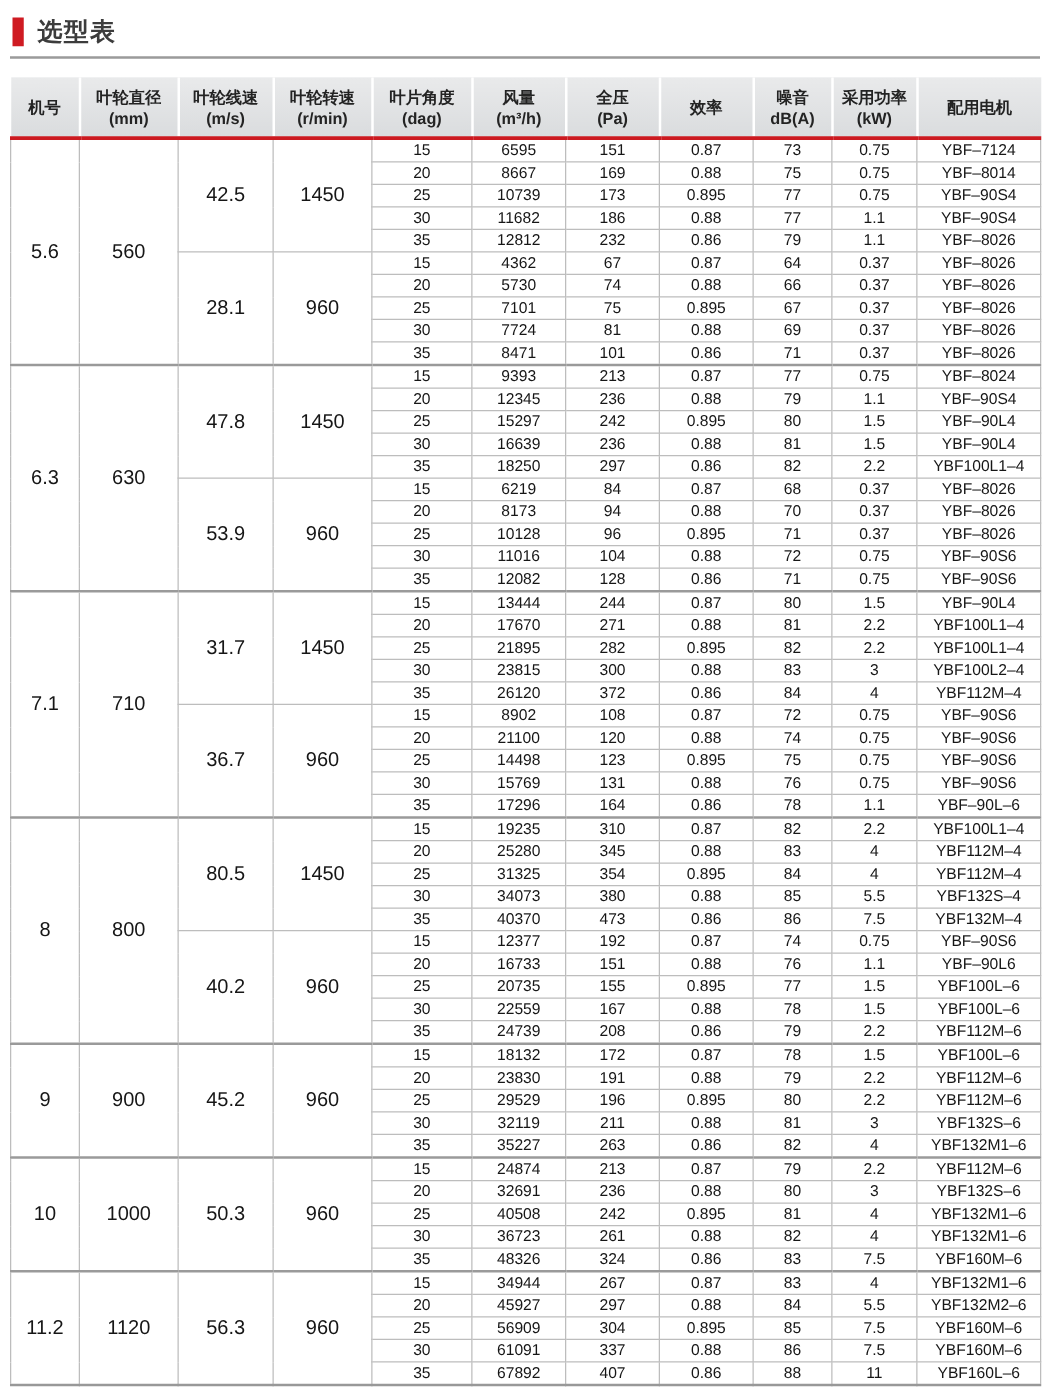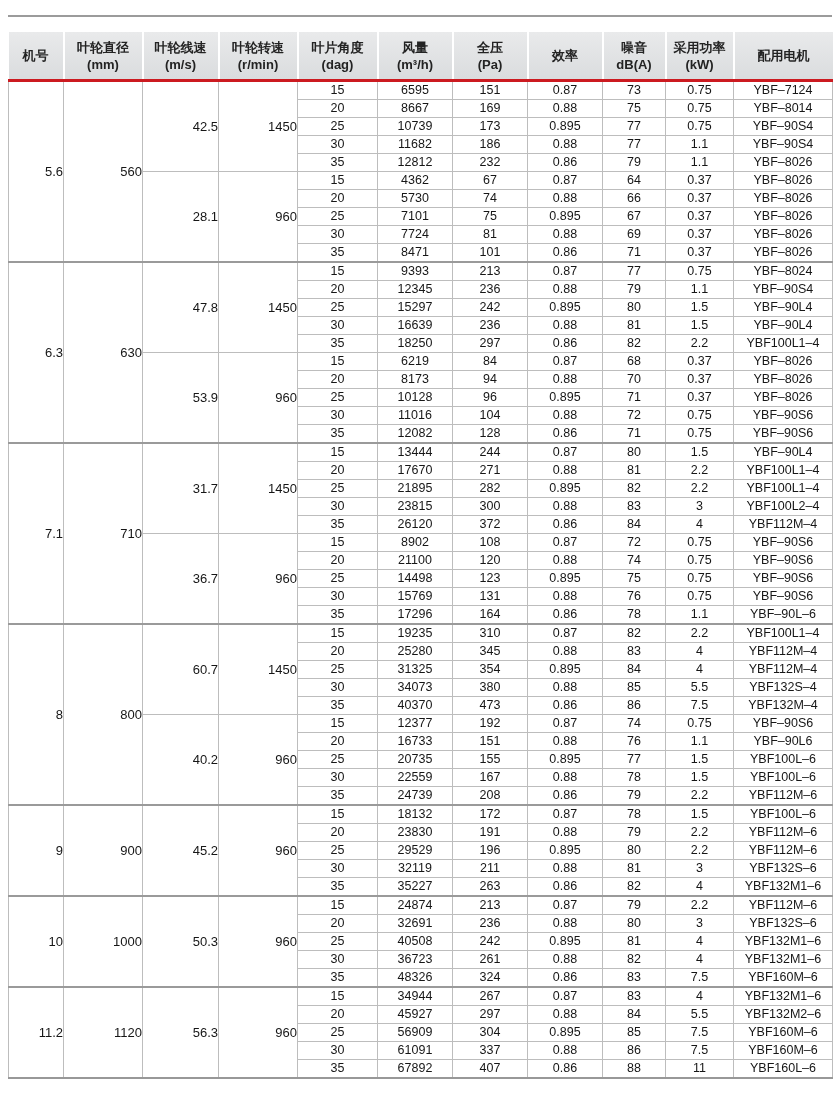--- a/index.html
+++ b/index.html
@@ -29,27 +29,31 @@
     height:45px;padding:1px 0;line-height:17px;
     text-align:center;vertical-align:middle;
   }
   th:first-child{border-left:none;}
   td{
     border:1px solid #bdbdbd;
     text-align:center;vertical-align:middle;
     font-size:12.5px;line-height:17px;height:17px;padding:0;
     background:#fff;color:#161616;
   }
-  td[rowspan]{font-size:13px;text-align:right;}
+  td[rowspan]{font-size:16px;}
   tr.group-start td{border-top:2px solid #9a9a9a;}
 </style>
 </head>
 <body>
 
 <div class="page">
+  <div class="title-row">
+    <div class="accent-bar"></div>
+    <span class="page-title">选型表</span>
+  </div>
   <div class="title-underline"></div>
 
   <div class="tbl-wrap">
     <table>
       <colgroup>
         <col style="width:55px">
           <col style="width:79px">
           <col style="width:76px">
         <col style="width:79px">
           <col style="width:80px">
@@ -390,21 +394,21 @@
             <td>17296</td>
             <td>164</td>
             <td>0.86</td>
             <td>78</td>
             <td>1.1</td>
             <td>YBF–90L–6</td>
           </tr>
           <tr class="group-start">
             <td rowspan="10">8</td>
             <td rowspan="10">800</td>
-            <td rowspan="5">60.7</td>
+            <td rowspan="5">80.5</td>
             <td rowspan="5">1450</td>
             <td>15</td>
             <td>19235</td>
             <td>310</td>
             <td>0.87</td>
             <td>82</td>
             <td>2.2</td>
             <td>YBF100L1–4</td>
           </tr>
           <tr>

